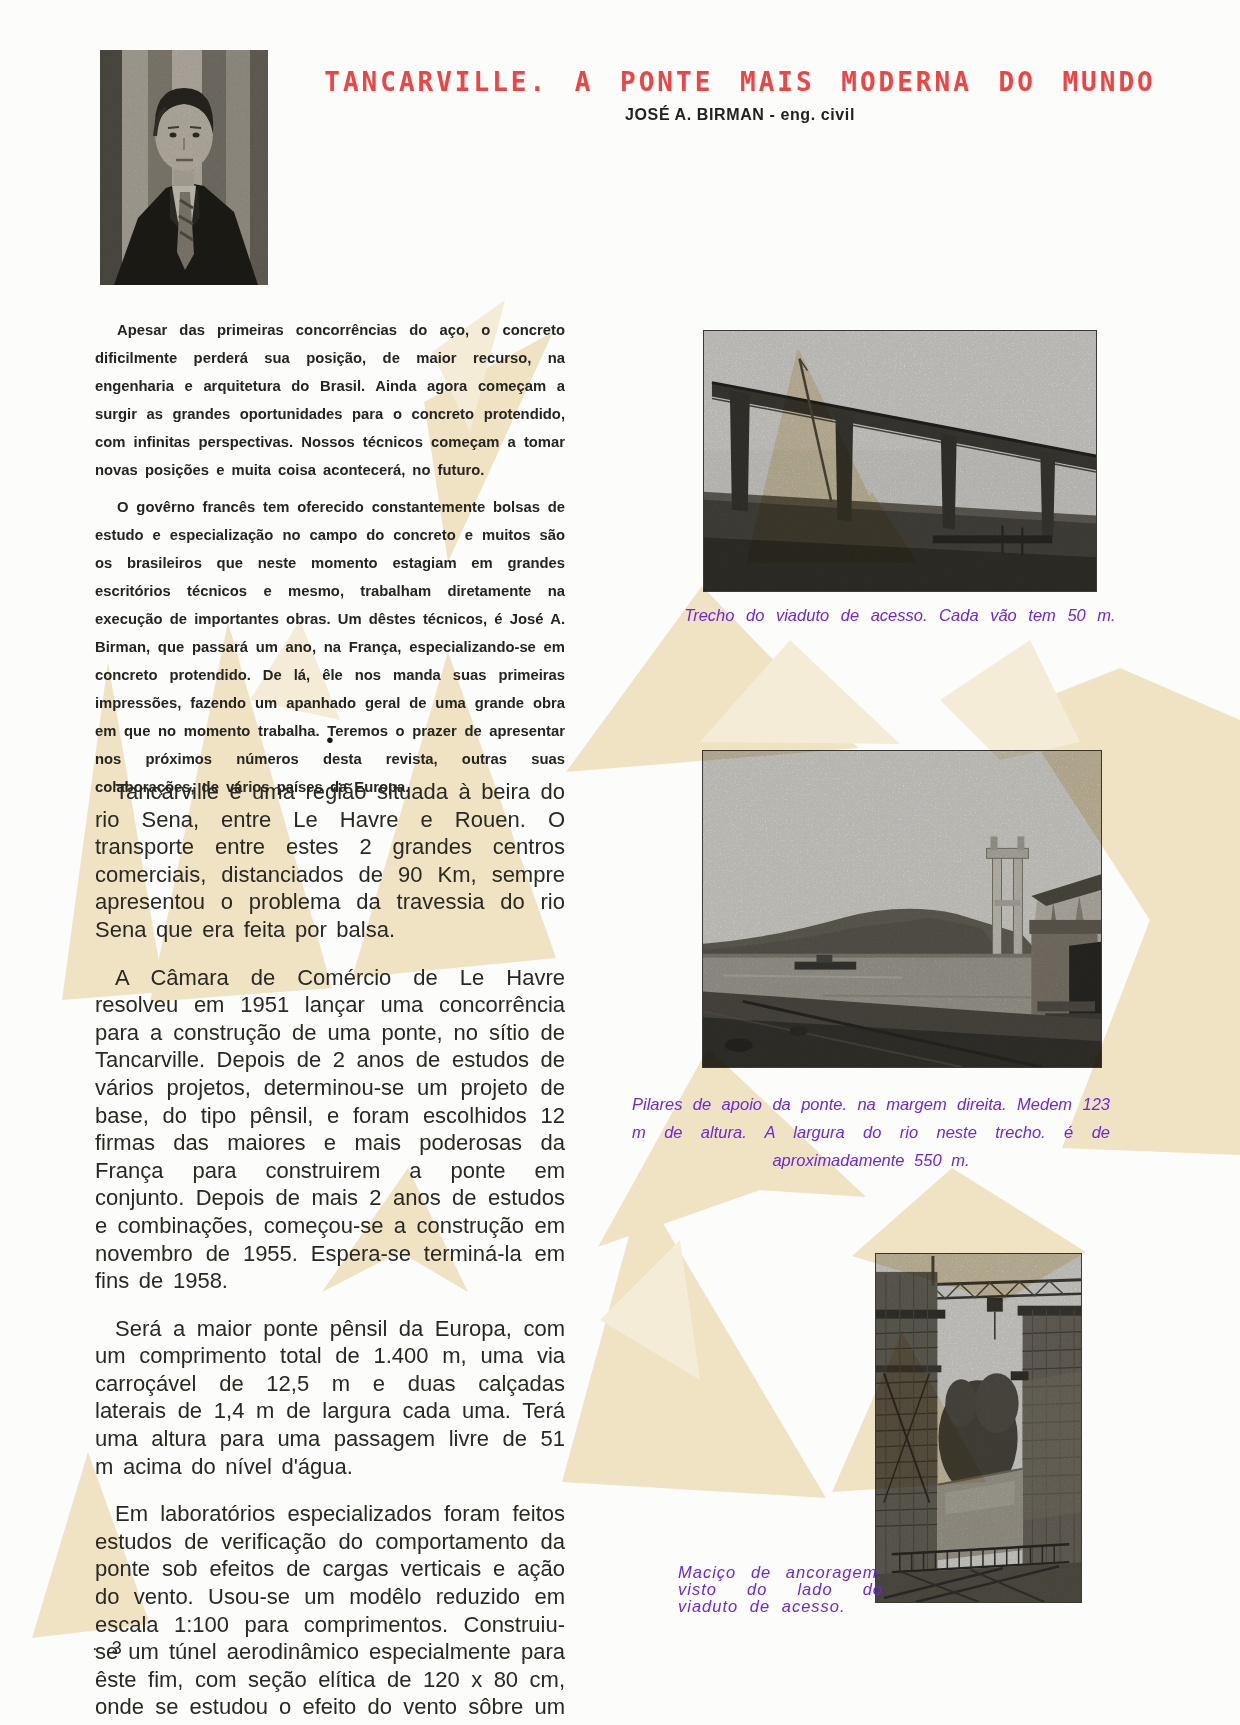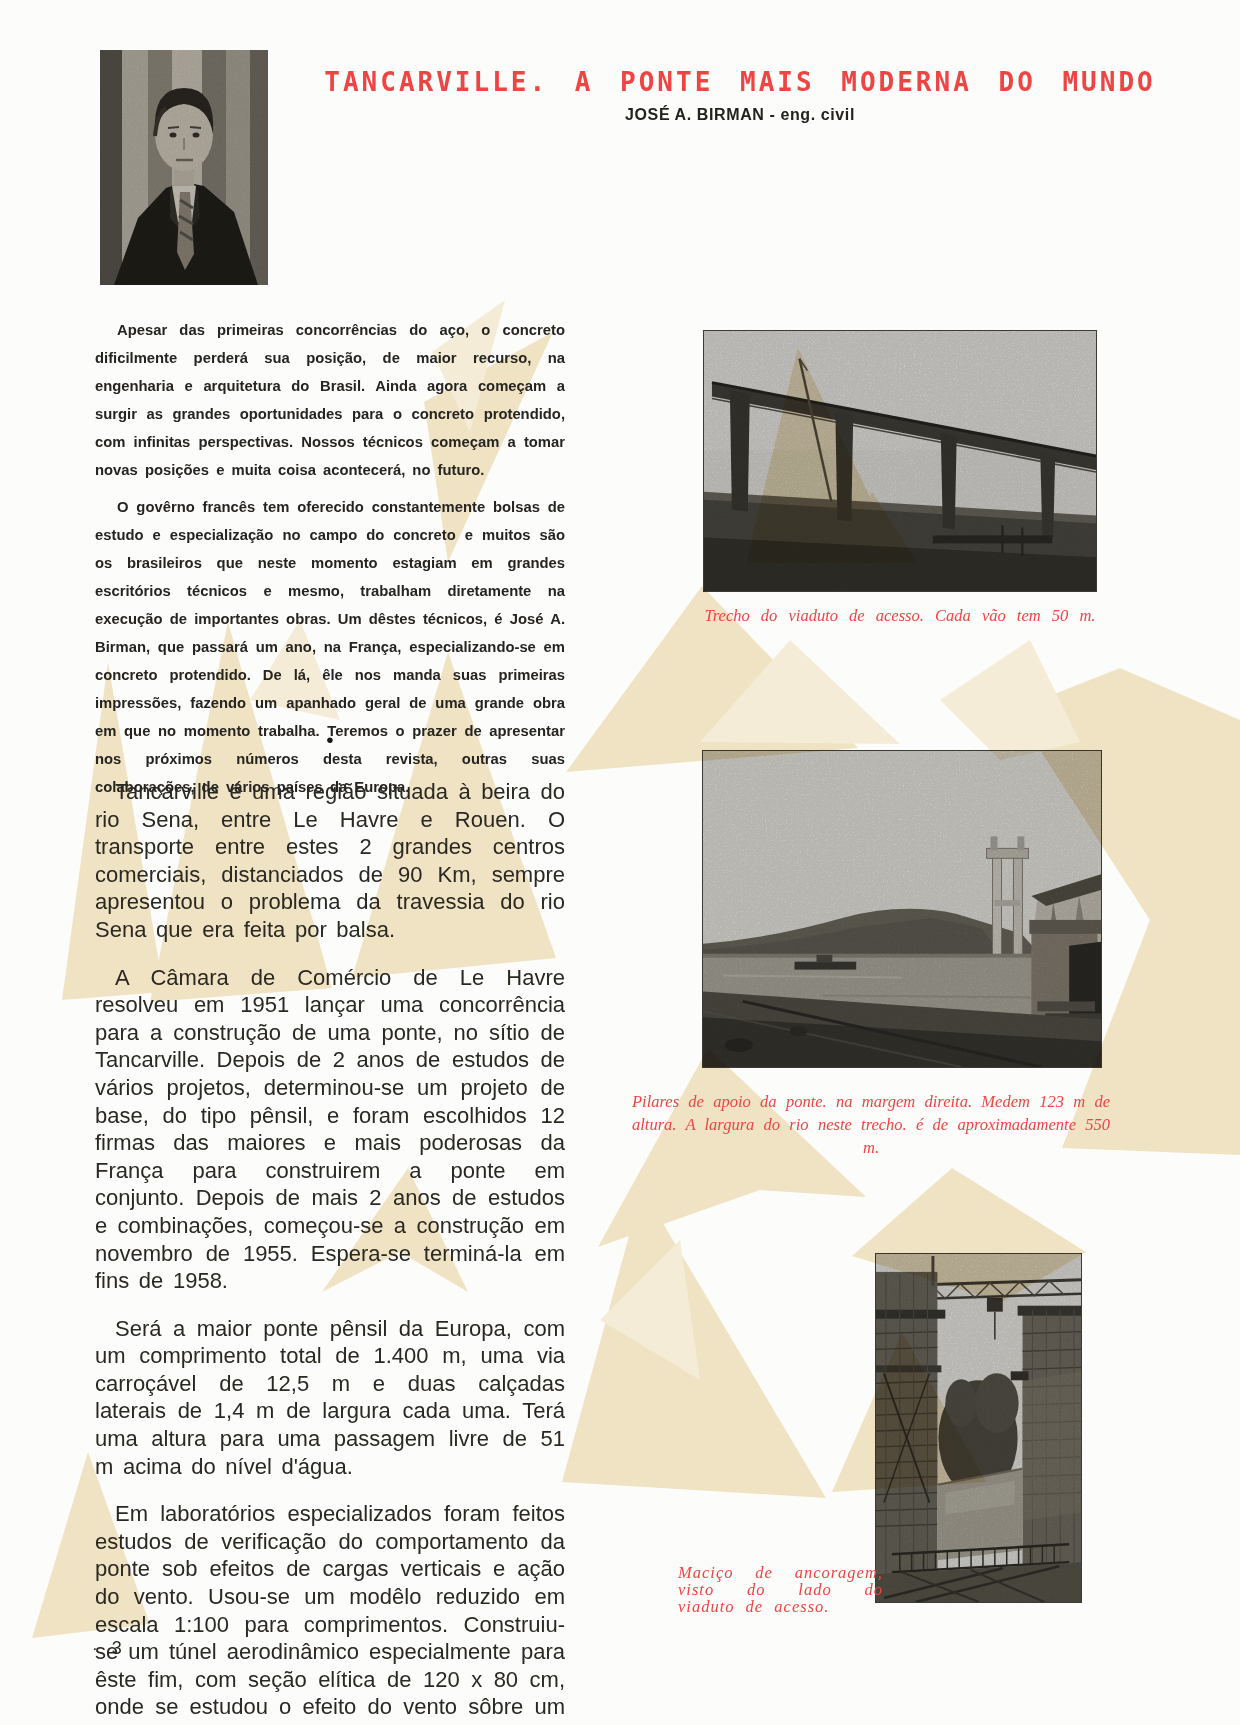--- a/index.html
+++ b/index.html
@@ -50,28 +50,28 @@
     text-align:center;font-size:21px;color:#191814;
   }
   .bodycol{
     position:absolute;left:95px;top:778px;width:470px;
     font-size:22px;line-height:27.6px;
     text-align:justify;word-spacing:3.5px;color:#2a2822;
   }
   .bodycol p{margin:0;text-indent:20px;}
   .bodycol p + p{margin-top:20px;}
   .caption{
-    font-family:Liberation Serif, serif;font-style:italic;
-    font-size:16.5px;color:#ef4444;
+    font-family:Liberation Sans, sans-serif;font-style:italic;
+    font-size:16.5px;color:#6d28d9;
   }
   .cap1{position:absolute;left:640px;top:606px;width:520px;text-align:center;word-spacing:7px;}
   .cap2{
     position:absolute;left:632px;top:1090px;width:478px;
     text-align:justify;text-align-last:center;
-    word-spacing:5px;line-height:23px;
+    word-spacing:5px;line-height:28px;
   }
   .cap3{
     position:absolute;left:678px;top:1564px;width:205px;
     text-align:justify;text-align-last:left;
     word-spacing:6px;letter-spacing:1px;line-height:17px;
   }
   .footer{
     position:absolute;left:92px;top:1638px;
     font-size:17px;color:#2a2822;z-index:5;
   }

